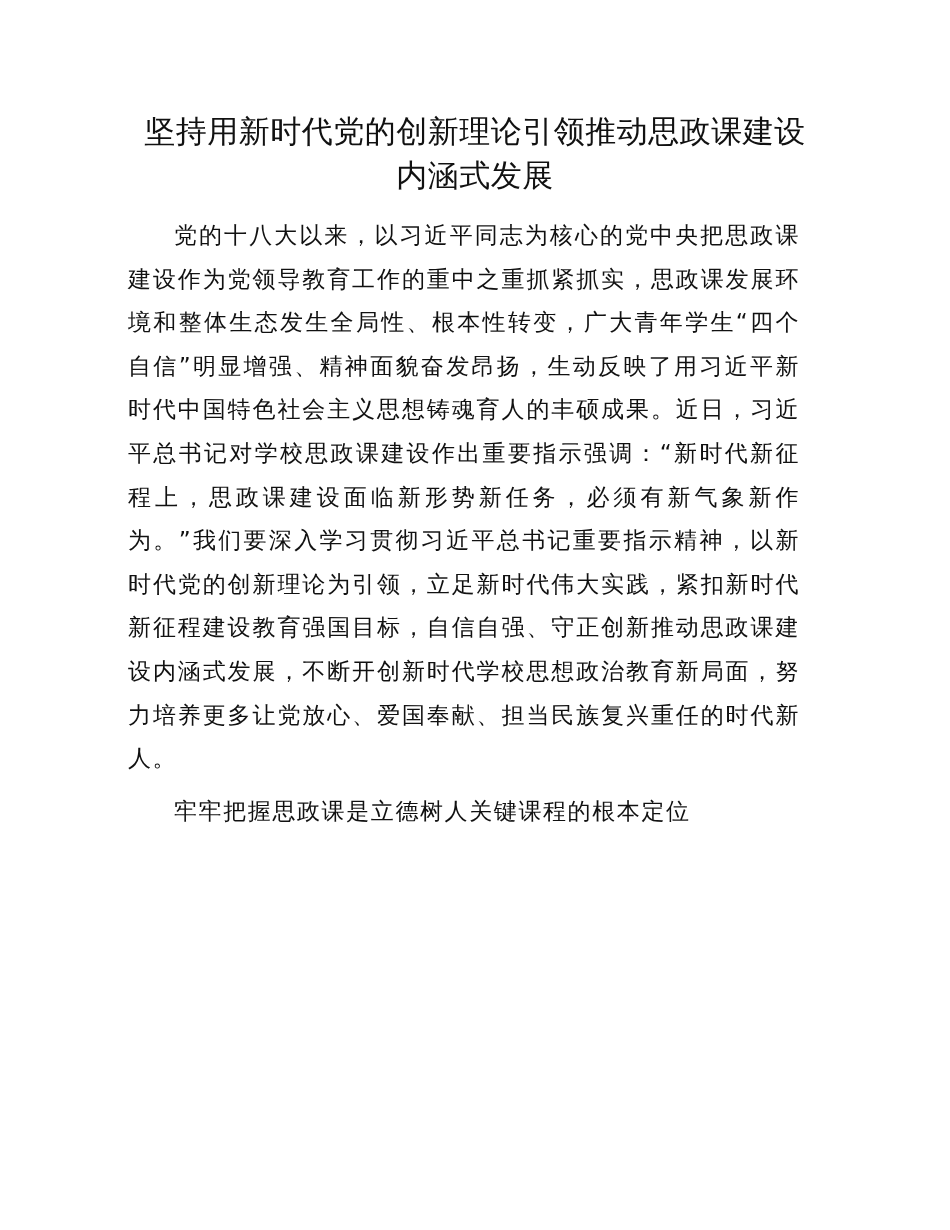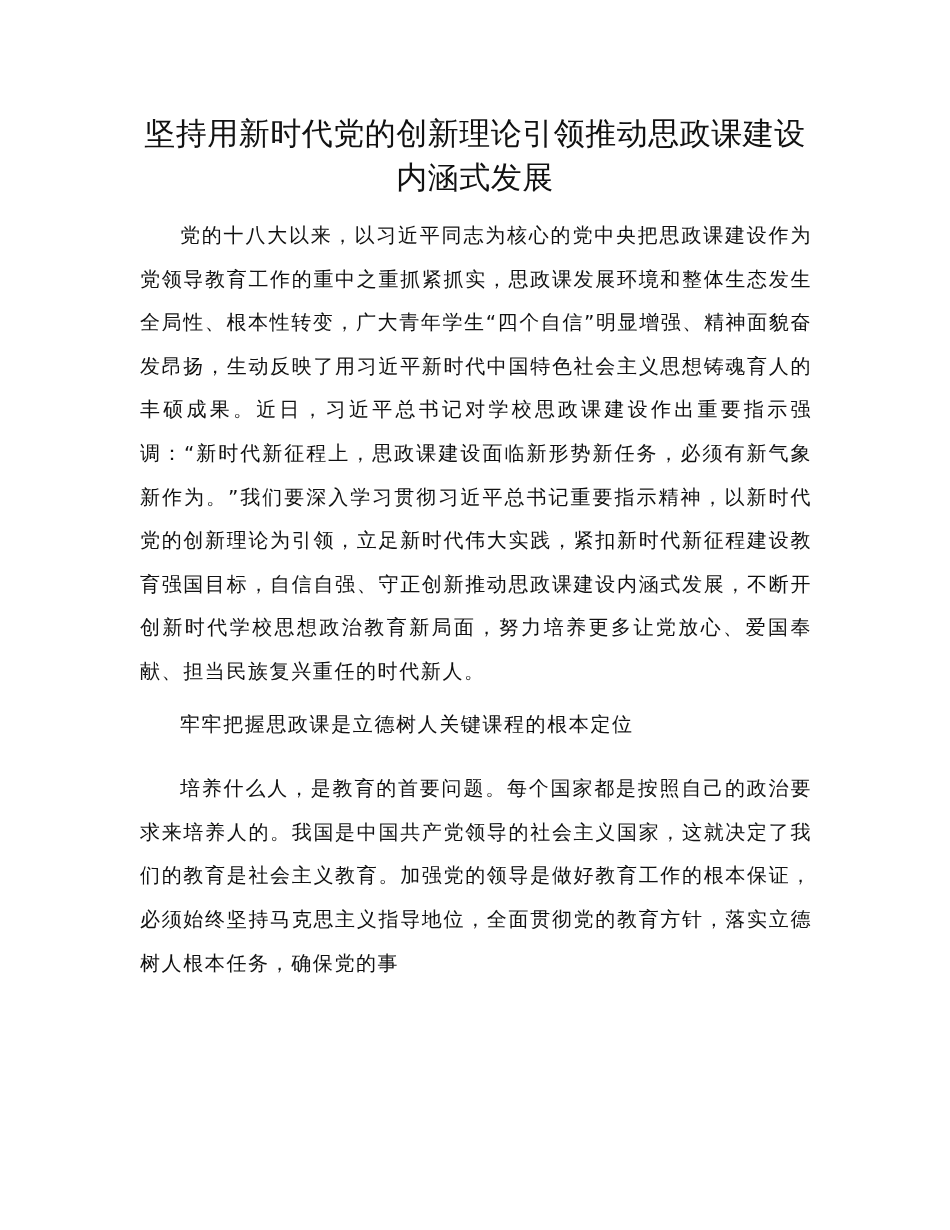--- a/index.html
+++ b/index.html
@@ -1,33 +1,32 @@
 <!DOCTYPE html>
 <html><head>
 <meta charset="utf-8">
 <style>
   html, body { margin: 0; padding: 0; background: #ffffff; }
   body { width: 950px; height: 1230px; position: relative; overflow: hidden; }
   .page { position: absolute; left: 0; top: 0; width: 950px; height: 1230px; background: #fff; }
   .title {
     position: absolute; left: 130px; top: 112px; width: 690px;
-    text-align: center; font-family: Liberation Serif, serif;
+    text-align: center; font-family: Liberation Mono, monospace;
     font-size: 31px; line-height: 44px; color: #111; letter-spacing: 0.5px;
   }
   .body {
-    position: absolute; left: 140px; top: 214px; width: 672px;
-    font-family: "DejaVu Sans", sans-serif; font-size: 20px;
+    position: absolute; left: 128px; top: 214px; width: 672px;
+    font-family: "DejaVu Sans", sans-serif; font-size: 23px;
     line-height: 43.6px; color: #111; letter-spacing: 1.6px;
   }
   .body p { margin: 0; text-indent: 2em; text-align: justify; word-break: break-all; }
   .body p.heading { margin-top: 9px; margin-bottom: 21px; }
 </style>
 </head>
 <body>
 
 <div class="page">
   <div class="title">坚持用新时代党的创新理论引领推动思政课建设内涵式发展</div>
   <div class="body">
     <p>党的十八大以来，以习近平同志为核心的党中央把思政课建设作为党领导教育工作的重中之重抓紧抓实，思政课发展环境和整体生态发生全局性、根本性转变，广大青年学生“四个自信”明显增强、精神面貌奋发昂扬，生动反映了用习近平新时代中国特色社会主义思想铸魂育人的丰硕成果。近日，习近平总书记对学校思政课建设作出重要指示强调：“新时代新征程上，思政课建设面临新形势新任务，必须有新气象新作为。”我们要深入学习贯彻习近平总书记重要指示精神，以新时代党的创新理论为引领，立足新时代伟大实践，紧扣新时代新征程建设教育强国目标，自信自强、守正创新推动思政课建设内涵式发展，不断开创新时代学校思想政治教育新局面，努力培养更多让党放心、爱国奉献、担当民族复兴重任的时代新人。</p>
     <p class="heading">牢牢把握思政课是立德树人关键课程的根本定位</p>
-    <p>培养什么人，是教育的首要问题。每个国家都是按照自己的政治要求来培养人的。我国是中国共产党领导的社会主义国家，这就决定了我们的教育是社会主义教育。加强党的领导是做好教育工作的根本保证，必须始终坚持马克思主义指导地位，全面贯彻党的教育方针，落实立德树人根本任务，确保党的事</p>
   </div>
 </div>
 
 </body></html>

